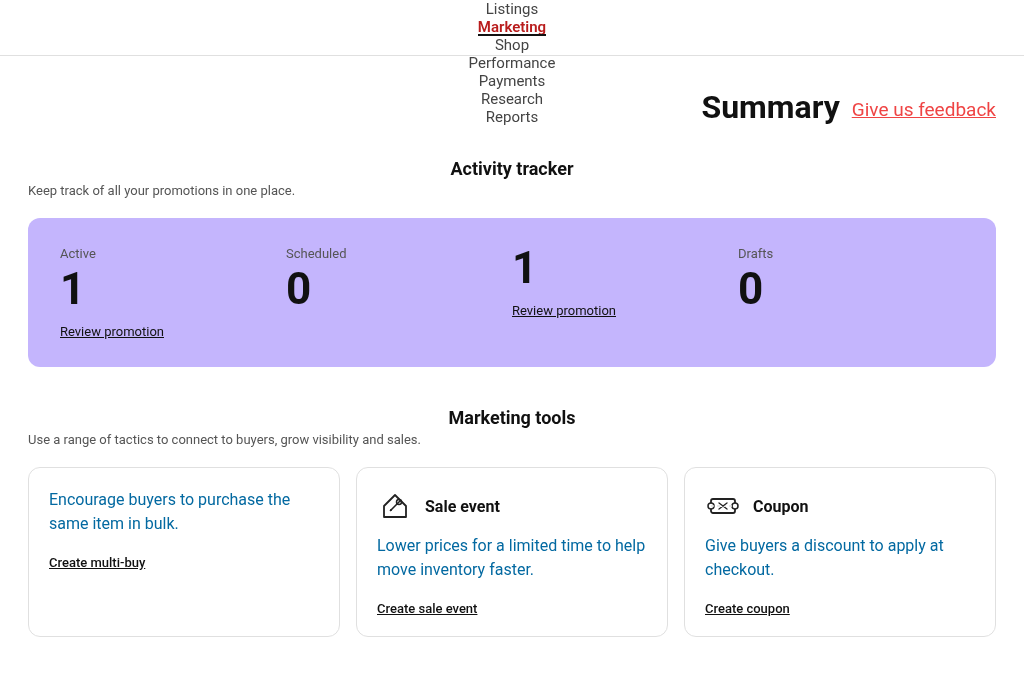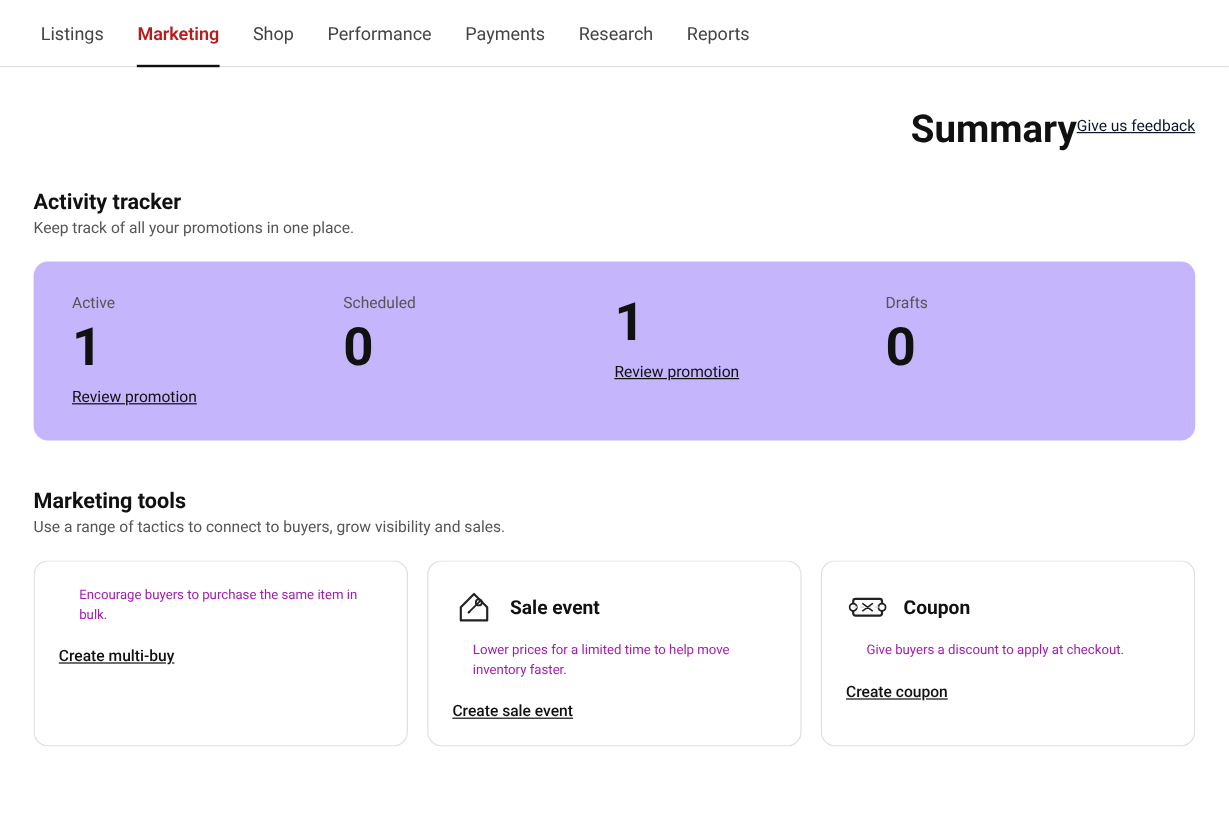--- a/index.html
+++ b/index.html
@@ -10,20 +10,21 @@
       font-size: 14px;
     }
 
     
     .top-nav {
       display: flex;
       align-items: center;
       border-bottom: 1px solid #e0e0e0;
       padding: 0 20px;
       height: 56px;
+      flex-direction: column;
     }
     .nav-item {
       padding: 0 14px;
       height: 56px;
       display: flex;
       align-items: center;
       font-size: 15px;
       color: #444;
       cursor: pointer;
       text-decoration: none;
@@ -56,34 +57,36 @@
       align-items: flex-start;
       justify-content: flex-end;
       margin-bottom: 32px;
     }
     .summary-title {
       font-size: 32px;
       font-weight: 700;
       color: #111;
     }
     .feedback-link {
-      font-size: 13px;
-      color: #0f172a;
+      font-size: 19px;
+      color: #ef4444;
       text-decoration: underline;
       cursor: pointer;
       white-space: nowrap;
       margin-top: 10px;
+      margin-left: 12px;
     }
 
     
     .section-title {
       font-size: 18px;
       font-weight: 700;
       color: #111;
       margin-bottom: 4px;
+      text-align: center;
     }
     .section-subtitle {
       font-size: 13px;
       color: #555;
       margin-bottom: 20px;
     }
 
     
     .tracker-card {
       background: #c4b5fd;
@@ -145,25 +148,24 @@
       display: flex;
       align-items: center;
       justify-content: center;
     }
     .tool-name {
       font-size: 16px;
       font-weight: 700;
       color: #111;
     }
     .tool-desc {
-      font-size: 11px;
-      color: #a21caf;
+      font-size: 16px;
+      color: #0369a1;
       line-height: 1.5;
       margin-bottom: 18px;
-      margin-left: 17px;
     }
     .tool-action {
       font-size: 13px;
       color: #111;
       text-decoration: underline;
       cursor: pointer;
       font-weight: 500;
     }
   </style>
 </head>

